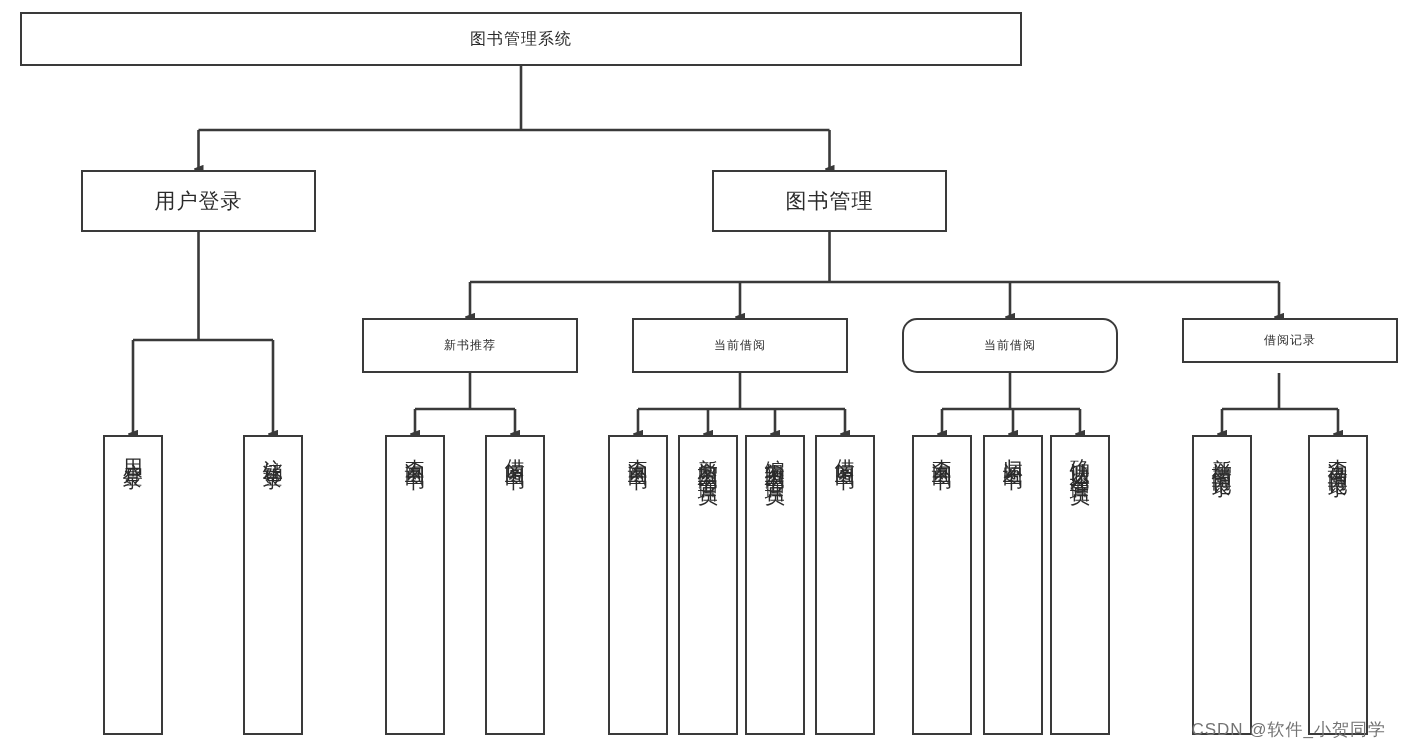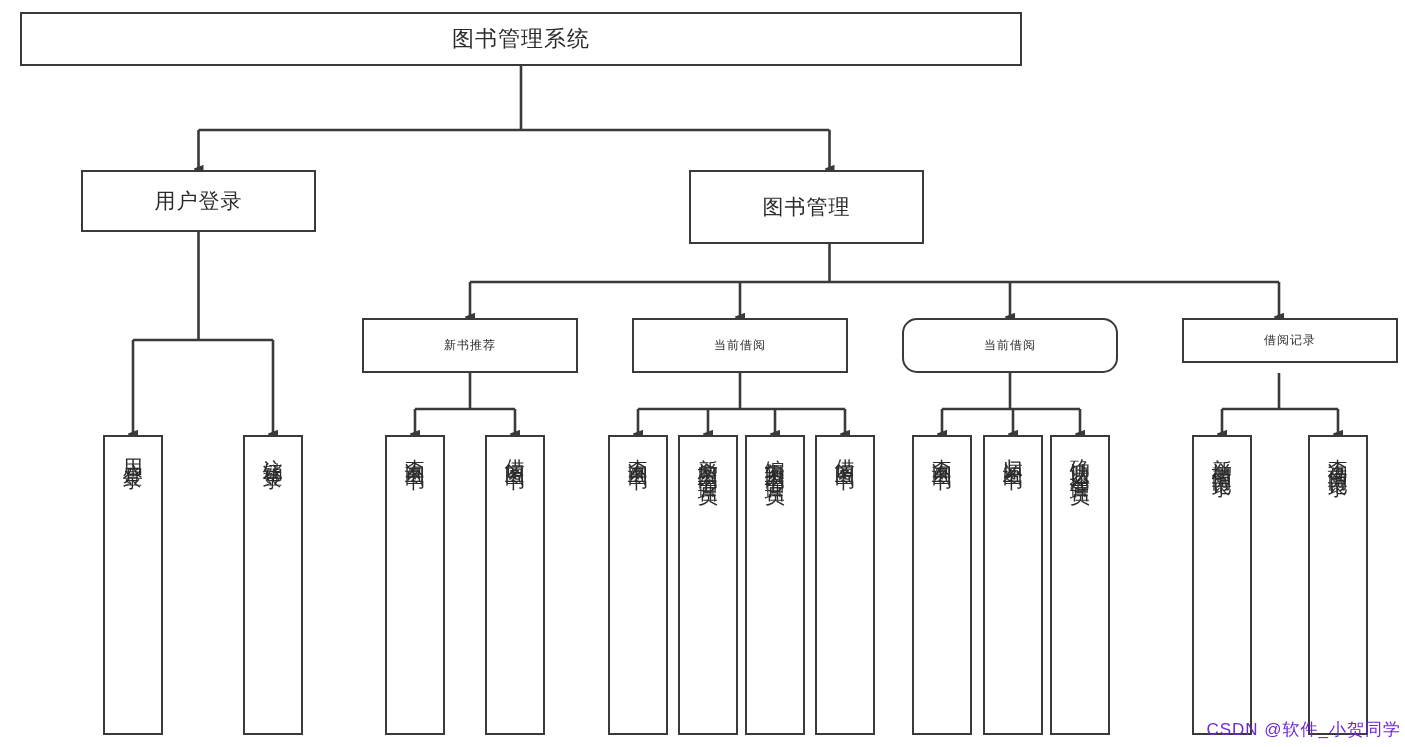--- a/index.html
+++ b/index.html
@@ -31,21 +31,21 @@
     box-sizing: border-box;
     background: #ffffff;
     border: 2px solid #3a3a3a;
     display: flex;
     align-items: center;
     justify-content: center;
     color: #2b2b2b;
     z-index: 2;
   }
   .node.level0 {
-    font-size: 22px;
+    font-size: 16px;
   }
   .node.level1 {
     font-size: 21px;
   }
   .node.level2 {
     font-size: 12px;
   }
   .node.leaf {
     font-size: 20px;
     padding: 6px 2px;
@@ -59,24 +59,24 @@
     line-height: 1.02;
     white-space: nowrap;
     display: block;
   }
   .htext {
     white-space: nowrap;
     letter-spacing: 1px;
   }
   #watermark {
     position: absolute;
-    right: 4px;
+    right: 19px;
     bottom: 6px;
     font-size: 17px;
-    color: #6d28d9;
+    color: #737373;
     letter-spacing: 1px;
     white-space: nowrap;
     z-index: 5;
   }
 </style>
 </head>
 <body>
 
 <div id="canvas">
   <svg id="edges" width="1405" height="747" viewBox="0 0 1405 747">
@@ -121,21 +121,21 @@
         <path d="M1338,409 L1338,434" marker-end="url(#arrow)"></path>
       </g>
   </svg>
   <div id="nodes">
       <div class="node level0" style="left: 20px; top: 12px; width: 1002px; height: 54px;">
         <span class="htext">图书管理系统</span>
       </div>
       <div class="node level1" style="left: 81px; top: 170px; width: 235px; height: 62px;">
         <span class="htext">用户登录</span>
       </div>
-      <div class="node level1" style="left: 689px; top: 170px; width: 235px; height: 74px;">
+      <div class="node level1" style="left: 712px; top: 170px; width: 235px; height: 62px;">
         <span class="htext">图书管理</span>
       </div>
       <div class="node level2" style="left: 362px; top: 318px; width: 216px; height: 55px;">
         <span class="htext">新书推荐</span>
       </div>
       <div class="node level2" style="left: 632px; top: 318px; width: 216px; height: 55px;">
         <span class="htext">当前借阅</span>
       </div>
       <div class="node level2" style="left: 902px; top: 318px; width: 216px; height: 55px; border-radius: 15px;">
         <span class="htext">当前借阅</span>

